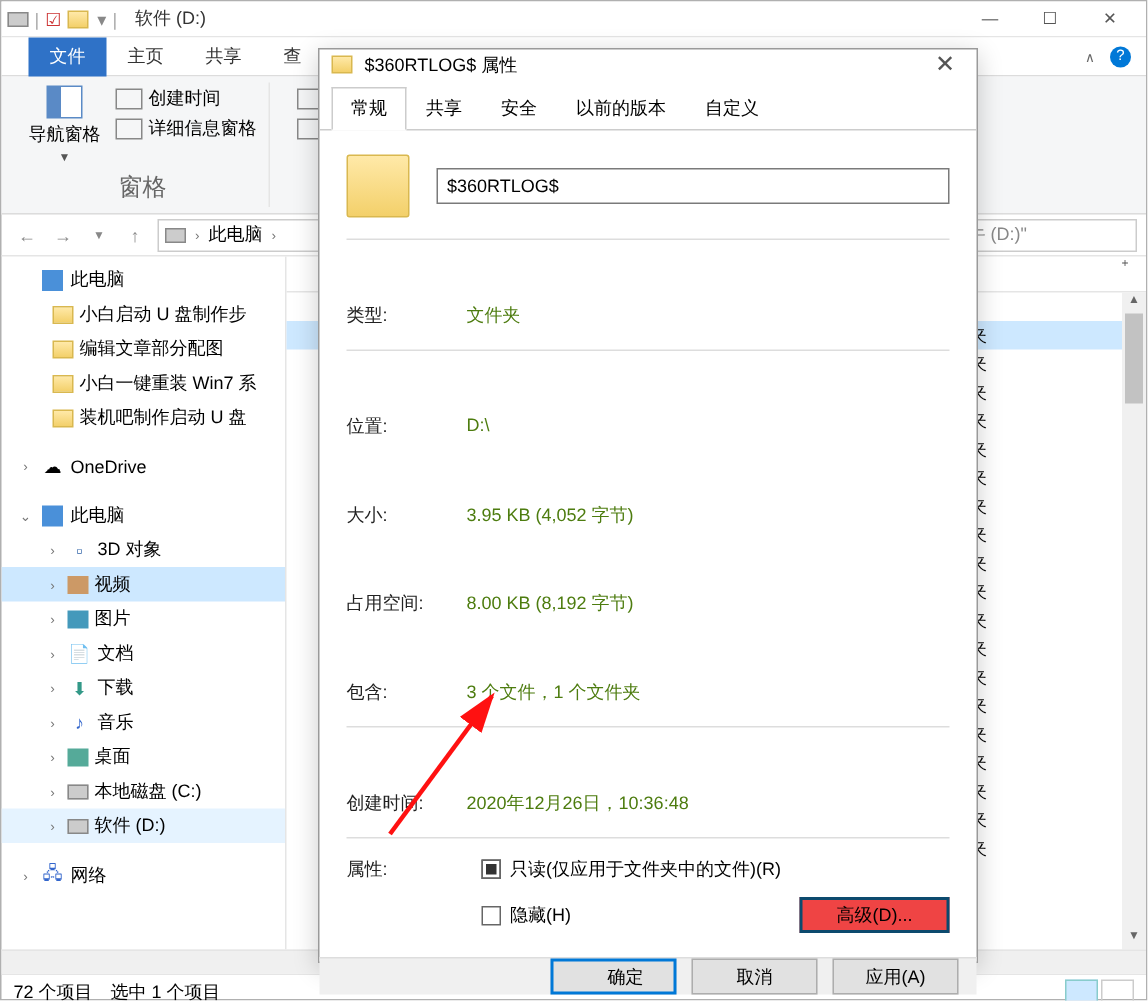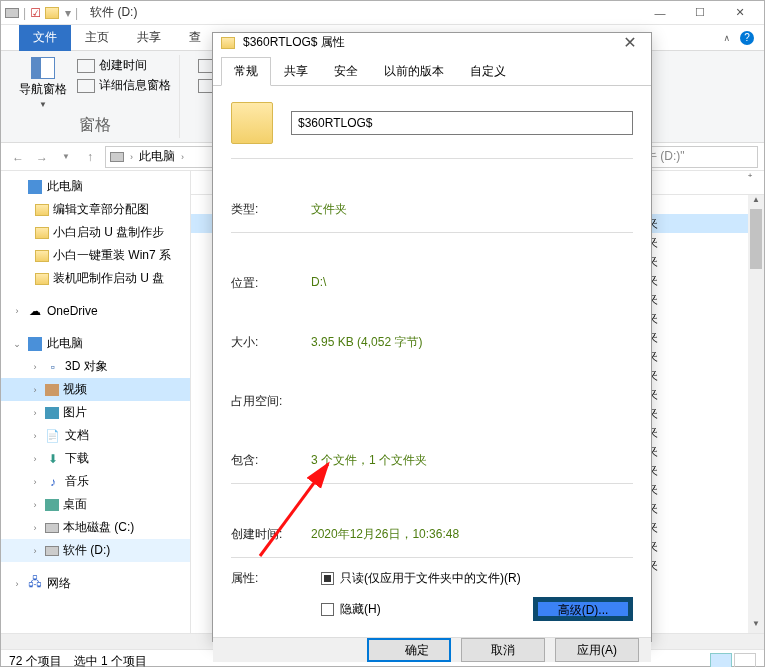--- a/index.html
+++ b/index.html
@@ -70,21 +70,21 @@
 .name-input { flex: 1; height: 24px; border: 1px solid #7a7a7a; padding: 0 6px; }
 .hr { height: 1px; background: #ddd; margin: 8px 0 12px; }
 .prop-row { display: flex; margin-bottom: 14px; margin-top: 42px; }
 .prop-lbl { width: 80px; color: #222; }
 .prop-val { flex: 1; color: #4d7c0f; }
 .attr-block { display: flex; gap: 10px; }
 .attrs { flex: 1; display: flex; flex-direction: column; gap: 10px; }
 .chk { display: flex; align-items: center; gap: 6px; }
 .chk-box { width: 13px; height: 13px; border: 1px solid #666; display: inline-flex; align-items: center; justify-content: center; font-size: 10px; }
 .chk-box.indet { background: #333; box-shadow: inset 0 0 0 2px #fff; }
-.adv-btn { width: 100px; height: 24px; border: 5px solid #0c4a6e; background: #3b82f6; }
+.adv-btn { width: 100px; height: 24px; border: 2px solid #0c4a6e; background: #ef4444; }
 .dlg-btns { height: 44px; border-top: 1px solid #ddd; display: flex; align-items: center; justify-content: flex-end; gap: 10px; padding: 0 12px; background: #f0f0f0; }
 .d-btn { width: 84px; height: 24px; border: 1px solid #adadad; background: #e1e1e1; }
 .d-btn.primary { border-color: #0078d7; box-shadow: 0 0 0 1px #0078d7 inset; padding-left: 16px; }
 .ico-folder { width: 14px; height: 12px; background: linear-gradient(#ffe9a8,#f3d06a); border: 1px solid #d9b84f; display: inline-block; }
 .ico-drive { width: 14px; height: 10px; background: #ccc; border: 1px solid #888; display: inline-block; }
 .ico-blue { width: 14px; height: 14px; background: #4a90d9; display: inline-block; }
 .ico-chevron { font-size: 9px; color: #666; }
 .ico-ribbon-box { width: 18px; height: 14px; border: 1px solid #888; display: inline-block; }
 .help-circle { width: 14px; height: 14px; border-radius: 50%; background: #0078d7; color: #fff; font-size: 10px; display: inline-flex; align-items: center; justify-content: center; }
 </style>
@@ -180,25 +180,25 @@
     <div class="tree">
       <div class="tree-item">
           <span class="exp"></span>
           <span class="t-icon">
             <span class="ico-blue"></span>
           </span>
           <span>此电脑</span>
         </div>
       <div class="tree-item sub">
           <span class="ico-folder"></span>
-          <span>编辑文章部分配图</span>
+          <span>小白启动 U 盘制作步</span>
         </div>
       <div class="tree-item sub">
           <span class="ico-folder"></span>
-          <span>小白启动 U 盘制作步</span>
+          <span>编辑文章部分配图</span>
         </div>
       <div class="tree-item sub">
           <span class="ico-folder"></span>
           <span>小白一键重装 Win7 系</span>
         </div>
       <div class="tree-item sub">
           <span class="ico-folder"></span>
           <span>装机吧制作启动 U 盘</span>
         </div>
       <div style="height:10px"></div>
@@ -423,20 +423,21 @@
     <div class="prop-row">
         <div class="prop-lbl">位置:</div>
         <div class="prop-val">D:\</div>
       </div>
     <div class="prop-row">
         <div class="prop-lbl">大小:</div>
         <div class="prop-val">3.95 KB (4,052 字节)</div>
       </div>
     <div class="prop-row">
         <div class="prop-lbl">占用空间:</div>
+        <div class="prop-val">8.00 KB (8,192 字节)</div>
       </div>
     <div class="prop-row">
         <div class="prop-lbl">包含:</div>
         <div class="prop-val">3 个文件，1 个文件夹</div>
       </div>
     <div class="hr"></div>
     <div class="prop-row">
         <div class="prop-lbl">创建时间:</div>
         <div class="prop-val">2020年12月26日，10:36:48</div>
       </div>

